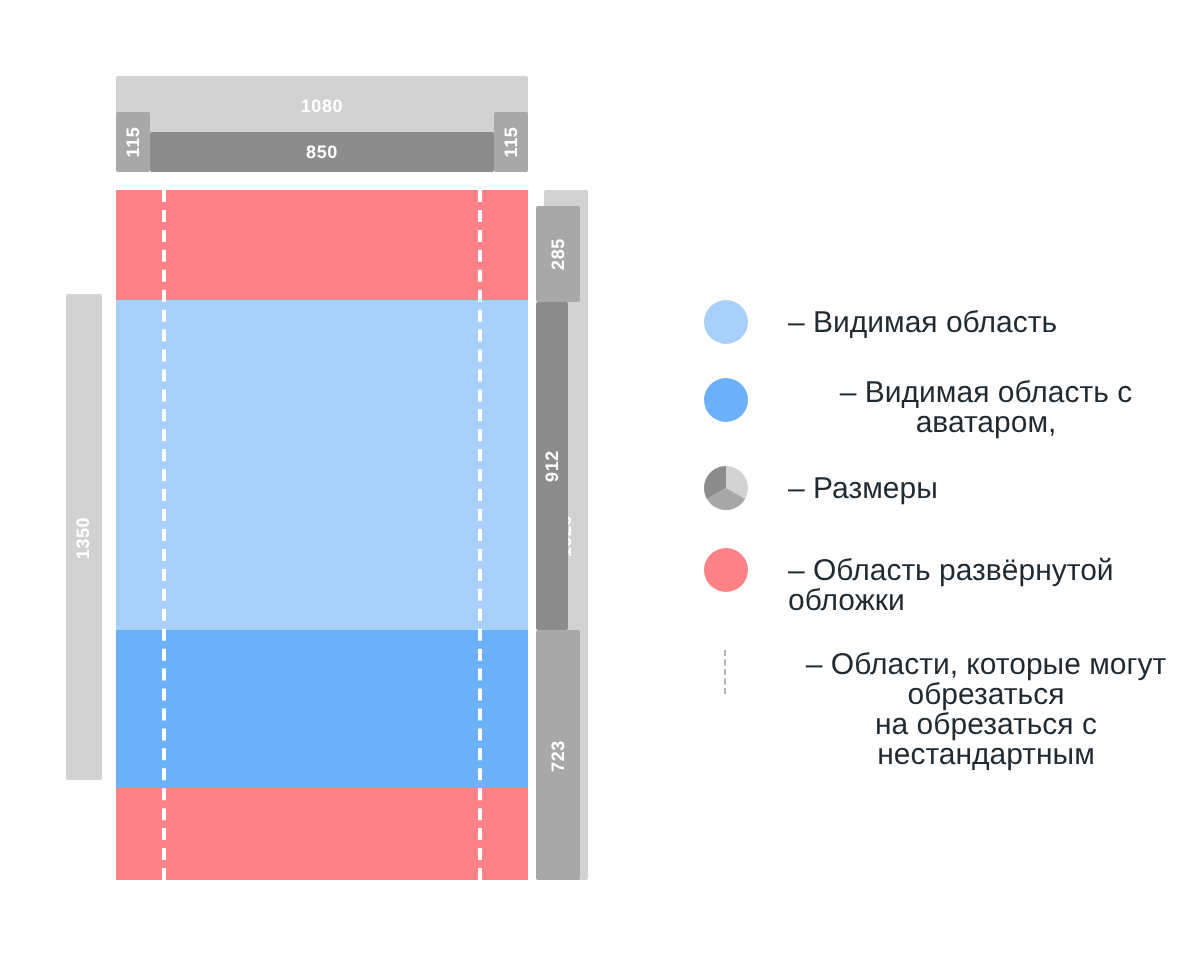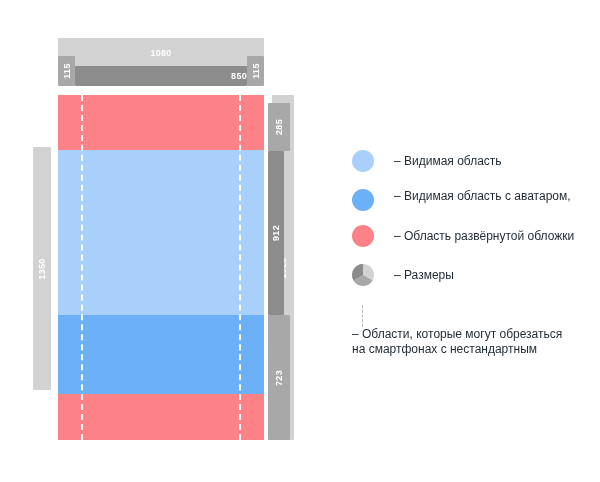--- a/index.html
+++ b/index.html
@@ -40,21 +40,21 @@
     white-space: nowrap;
   }
   .meas.vert span {
     display: block;
     transform: rotate(-90deg);
     transform-origin: center center;
   }
   .meas.horiz span { display: block; }
 
   .grey-light { background: #d2d2d2; justify-content: center; }
-  .grey-dark  { background: #8c8c8c; justify-content: flex-end; }
+  .grey-dark  { background: #8c8c8c; }
   .grey-mid   { background: #a8a8a8; }
 
   
   .band { position: absolute; left: 0; right: 0; }
   .band-red   { background: #fc8287; }
   .band-blue1 { background: #a8d0fa; }
   .band-blue2 { background: #6cb0f8; }
 
   #artboard {
     position: absolute;
@@ -88,26 +88,26 @@
     width: 22px;
     height: 22px;
     border-radius: 50%;
     margin-right: 20px;
   }
   .m-blue1 { background: #a8d0fa; }
   .m-blue2 { background: #6cb0f8; }
   .m-red   { background: #fc8287; }
 
   .legend-text {
-    font-size: 12px;
+    font-size: 15px;
     line-height: 15px;
     color: #1f2a33;
     padding-top: 4px;
   }
-  .legend-text.nopad { padding-top: 0; }
+  .legend-text.nopad { padding-top: 0; text-align: center; }
 
   .dash-marker {
     flex: 0 0 auto;
     width: 22px;
     height: 22px;
     margin-right: 20px;
     position: relative;
   }
   .dash-marker i {
     position: absolute;
@@ -178,43 +178,43 @@
     <div class="legend-row">
       <div class="legend-marker m-blue1"></div>
       <div class="legend-text">– Видимая область</div>
     </div>
 
     <div class="legend-row" style="margin-bottom:14px;">
       <div class="legend-marker m-blue2"></div>
       <div class="legend-text nopad">
         <div>– Видимая область с аватаром,</div>
       </div>
-    </div>
-
-    <div class="legend-row">
-      <div class="legend-marker m-red"></div>
-      <div class="legend-text">– Область развёрнутой обложки</div>
     </div>
 
     <div class="legend-row" style="margin-bottom:19px;">
       <div class="legend-marker" style="background:transparent;">
         <svg width="22" height="22" viewBox="0 0 22 22">
           <circle cx="11" cy="11" r="11" fill="#d2d2d2"></circle>
           <path d="M11 11 L11 0 A11 11 0 0 0 1.5 16.5 Z" fill="#8c8c8c"></path>
           <path d="M11 11 L1.5 16.5 A11 11 0 0 0 20.5 16.5 Z" fill="#a8a8a8"></path>
         </svg>
       </div>
       <div class="legend-text">– Размеры</div>
     </div>
 
-    <div class="legend-row" style="margin-bottom:0;flex-direction:column;">
+    <div class="legend-row">
+      <div class="legend-marker m-red"></div>
+      <div class="legend-text">– Область развёрнутой обложки</div>
+    </div>
+
+    <div class="legend-row" style="margin-bottom:0;">
       <div class="dash-marker">
           <i></i>
         </div>
       <div class="legend-text nopad">
         <div>– Области, которые могут обрезаться</div>
-        <div>на смартфонах с нестандартным</div>
+        <div>на обрезаться с нестандартным</div>
       </div>
     </div>
 
   </div>
 
 </div>
 
 </body></html>

